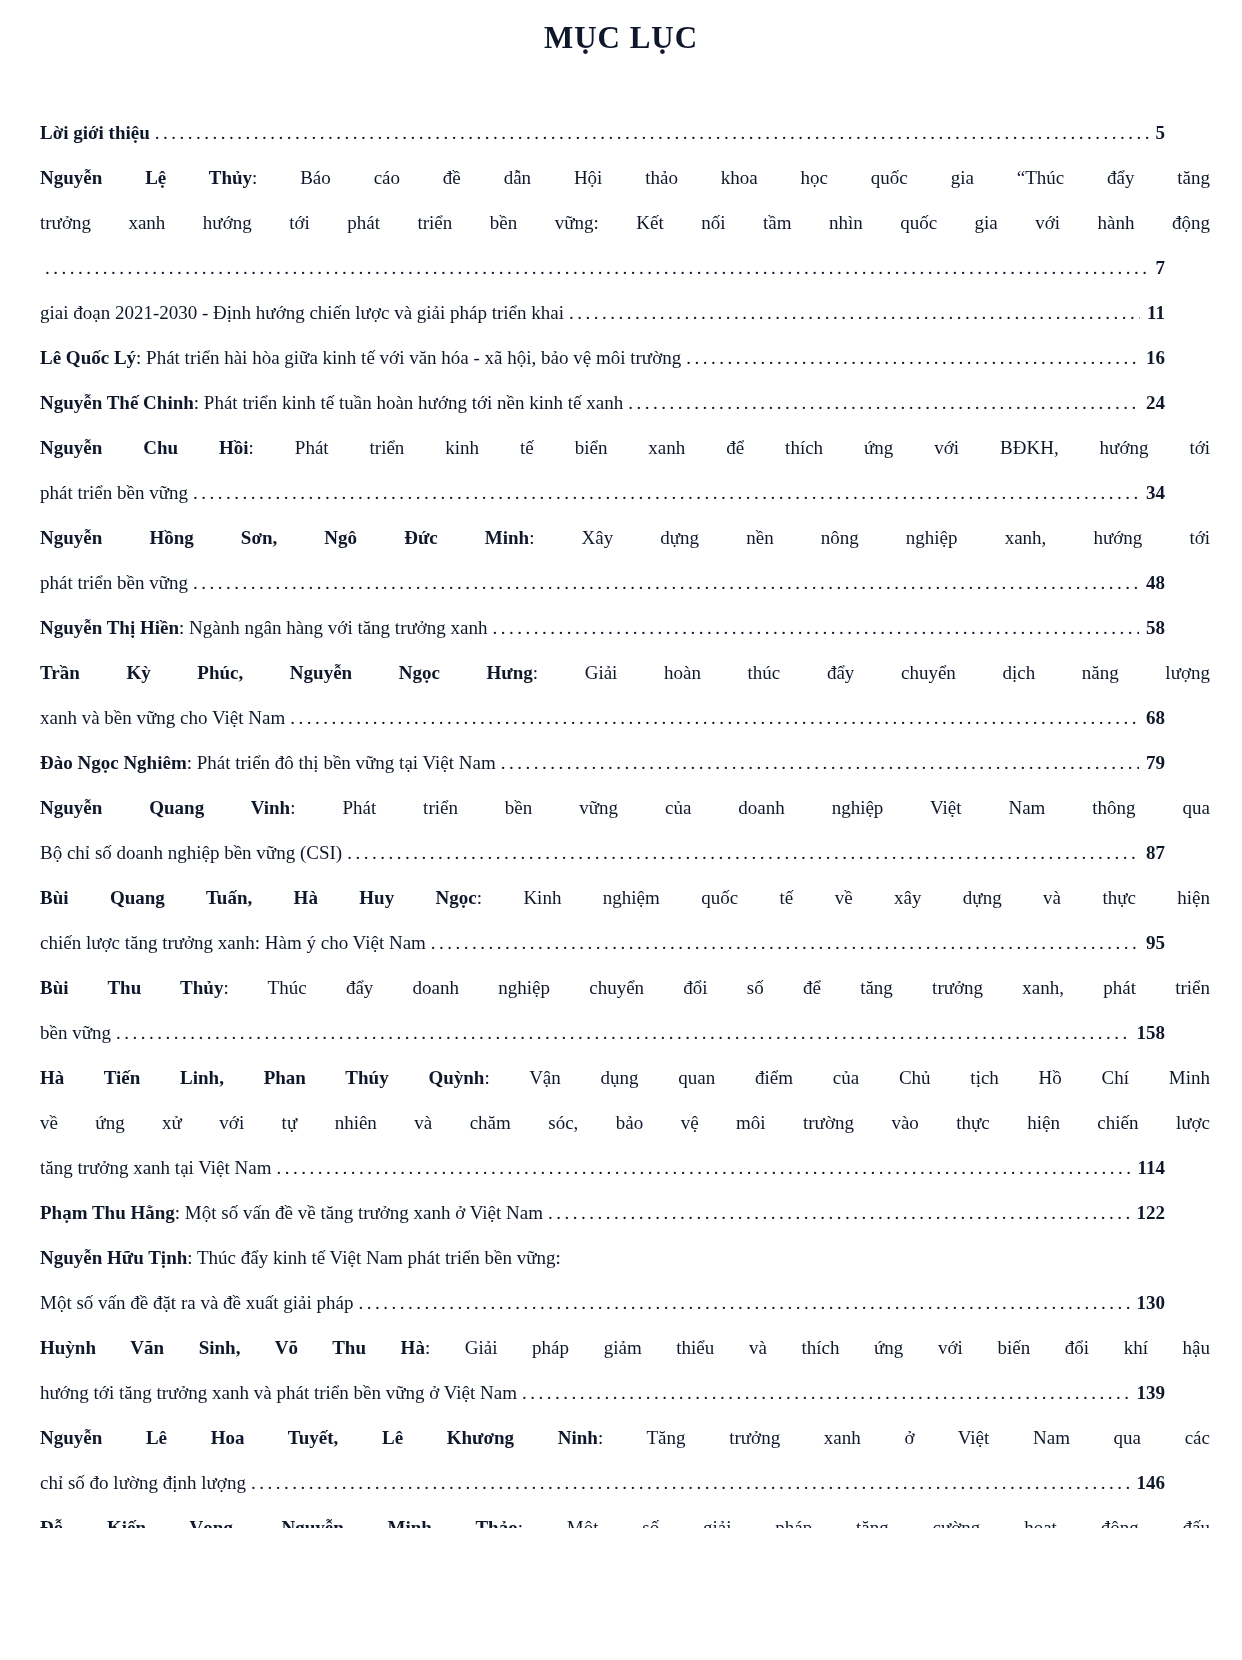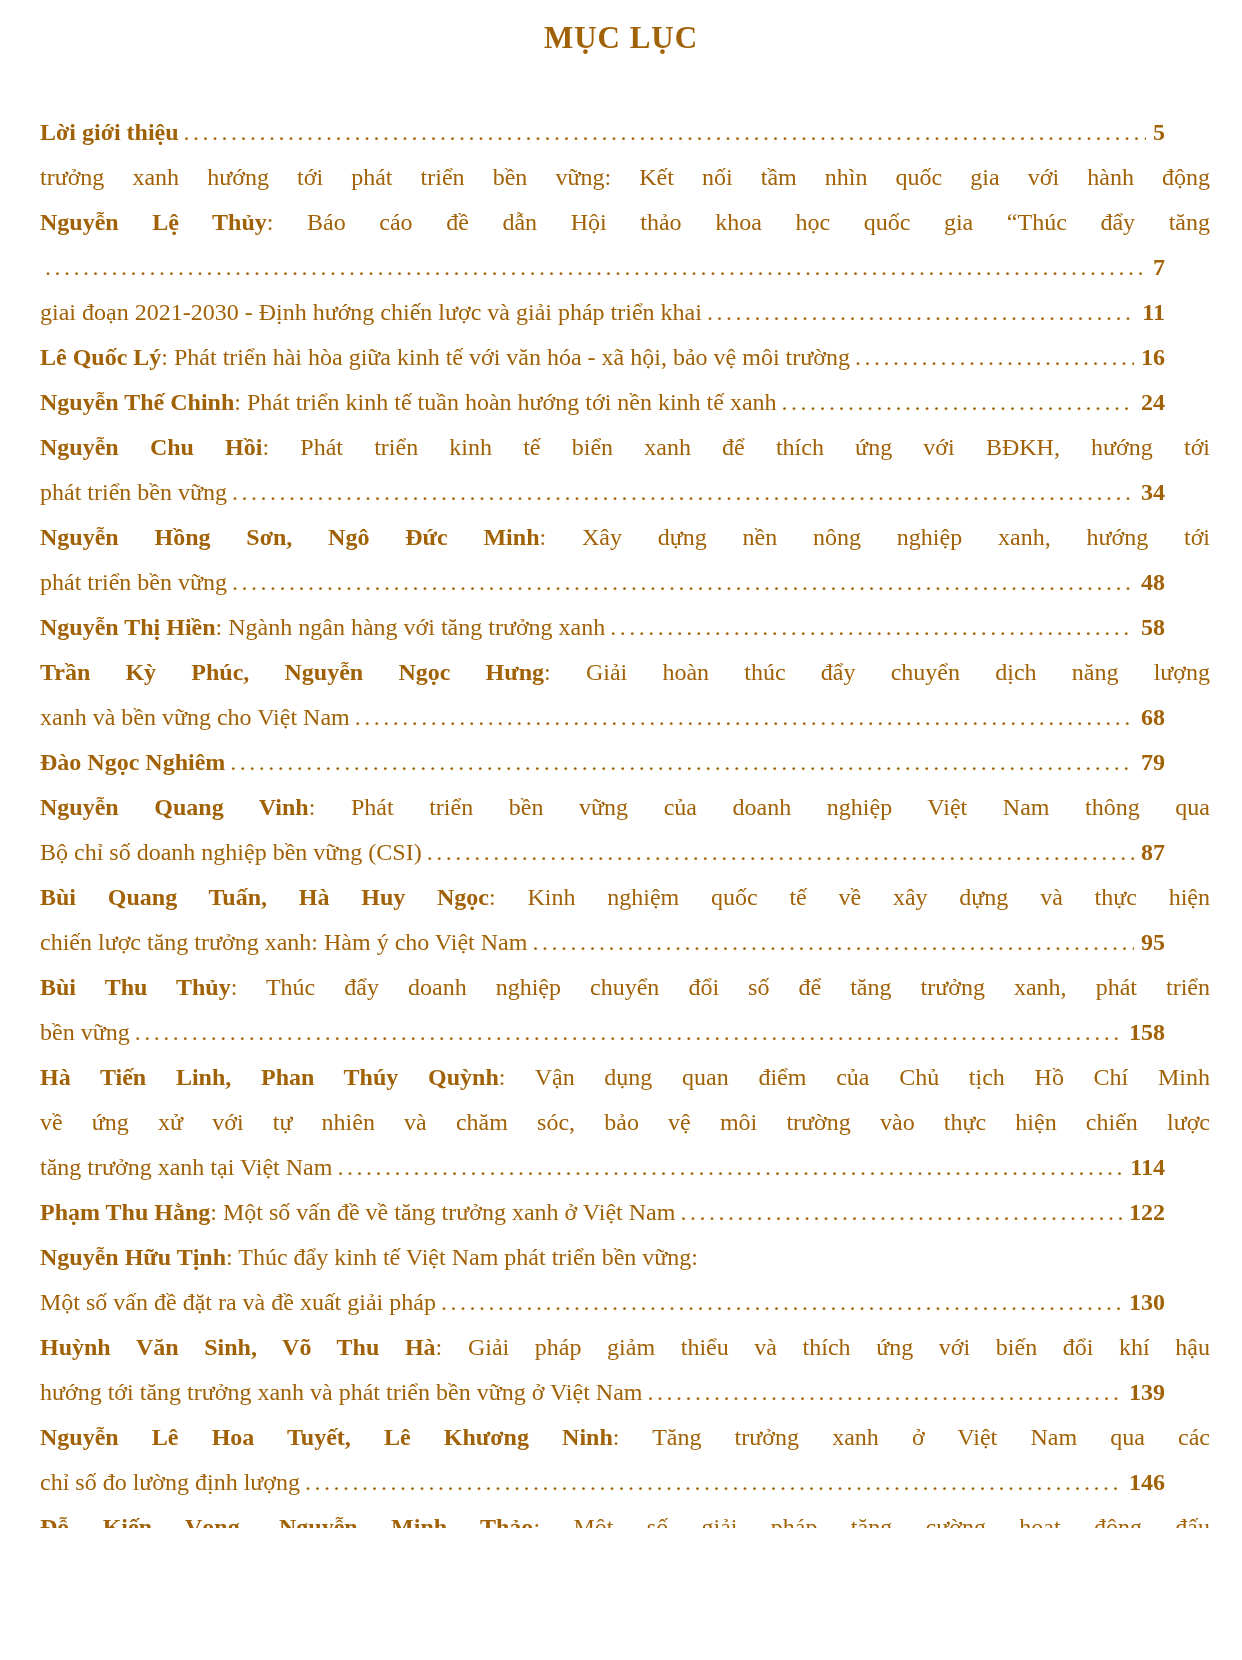--- a/index.html
+++ b/index.html
@@ -2,34 +2,34 @@
 <html><head>
 <meta charset="utf-8">
 <style>
   html, body { margin: 0; padding: 0; background: #ffffff; }
   .page {
     position: relative;
     width: 1242px;
     height: 1528px;
     background: #ffffff;
     overflow: hidden;
-    color: #a16207;
+    color: #0f172a;
     font-family: "Liberation Serif", "DejaVu Serif", serif;
   }
   .doc-title {
     padding-top: 18px;
     text-align: center;
     font-size: 31px;
     line-height: 40px;
     font-weight: bold;
     letter-spacing: 1px;
   }
   .toc {
     margin: 52px 32px 0 40px; 
-    font-size: 24px;
+    font-size: 19px;
   }
   .toc-line {
     height: 45px;
     line-height: 45px;
     white-space: normal;
   }
   
   .toc-line.fill {
     text-align: justify;
     text-align-last: justify;
@@ -69,22 +69,22 @@
   <div class="doc-title">MỤC LỤC</div>
   <div class="toc">
       <div class="toc-entry">
         <div class="toc-line has-page">
           <span class="author">Lời giới thiệu</span>
           <span class="dots">................................................................................................................................................................</span>
           <span class="pagenum">5</span>
         </div>
       </div>
       <div class="toc-entry">
+        <div class="toc-line fill"><span class="author">Nguyễn Lệ Thủy</span><span class="text">: Báo cáo đề dẫn Hội thảo khoa học quốc gia “Thúc đẩy tăng</span></div>
         <div class="toc-line fill"><span class="text">trưởng xanh hướng tới phát triển bền vững: Kết nối tầm nhìn quốc gia với hành động</span></div>
-        <div class="toc-line fill"><span class="author">Nguyễn Lệ Thủy</span><span class="text">: Báo cáo đề dẫn Hội thảo khoa học quốc gia “Thúc đẩy tăng</span></div>
         <div class="toc-line has-page">
           <span class="dots">................................................................................................................................................................</span>
           <span class="pagenum">7</span>
         </div>
       </div>
       <div class="toc-entry">
         <div class="toc-line has-page">
           <span class="text">giai đoạn 2021-2030 - Định hướng chiến lược và giải pháp triển khai</span>
           <span class="dots">................................................................................................................................................................</span>
           <span class="pagenum">11</span>
@@ -134,20 +134,21 @@
         <div class="toc-line fill"><span class="author">Trần Kỳ Phúc, Nguyễn Ngọc Hưng</span><span class="text">: Giải hoàn thúc đẩy chuyển dịch năng lượng</span></div>
         <div class="toc-line has-page">
           <span class="text">xanh và bền vững cho Việt Nam</span>
           <span class="dots">................................................................................................................................................................</span>
           <span class="pagenum">68</span>
         </div>
       </div>
       <div class="toc-entry">
         <div class="toc-line has-page">
           <span class="author">Đào Ngọc Nghiêm</span>
+          <span class="text">: Phát triển đô thị bền vững tại Việt Nam</span>
           <span class="dots">................................................................................................................................................................</span>
           <span class="pagenum">79</span>
         </div>
       </div>
       <div class="toc-entry">
         <div class="toc-line fill"><span class="author">Nguyễn Quang Vinh</span><span class="text">: Phát triển bền vững của doanh nghiệp Việt Nam thông qua</span></div>
         <div class="toc-line has-page">
           <span class="text">Bộ chỉ số doanh nghiệp bền vững (CSI)</span>
           <span class="dots">................................................................................................................................................................</span>
           <span class="pagenum">87</span>

